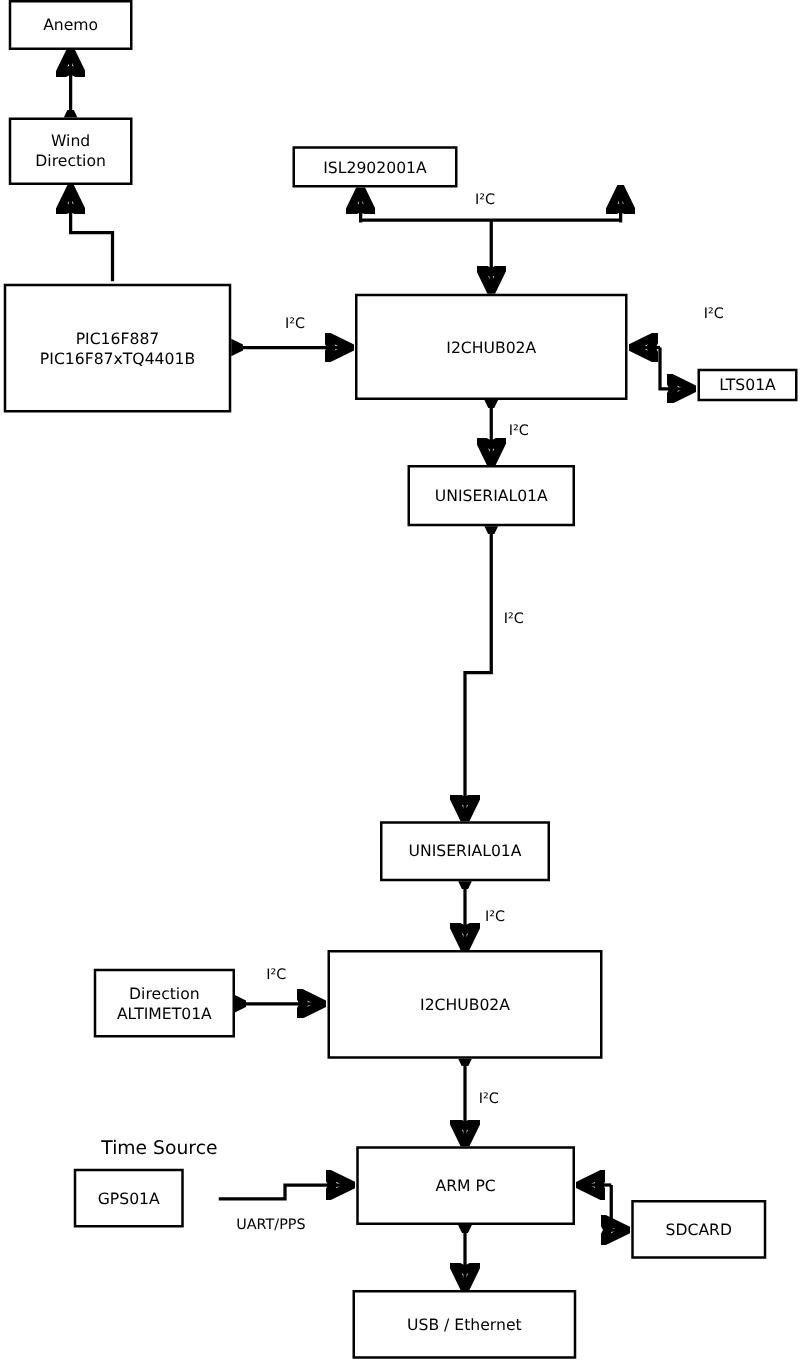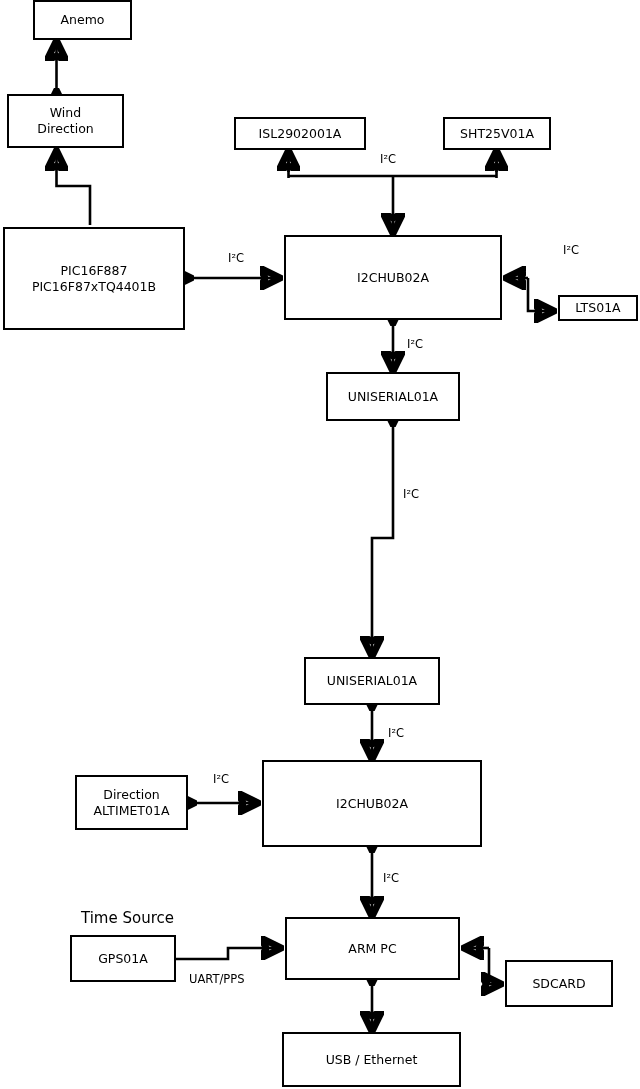--- a/index.html
+++ b/index.html
@@ -52,57 +52,54 @@
     <line x1="372" y1="849" x2="372" y2="915" marker-start="url(#ah)" marker-end="url(#ah)"></line>
 
     <path d="M175,959 L228,959 L228,948 L280,948" marker-end="url(#ah)"></path>
 
     <path d="M489,948 L489,984 L500,984" marker-end="url(#ah)"></path>
     <line x1="489" y1="948" x2="465" y2="948" marker-end="url(#ah)"></line>
 
     <line x1="372" y1="982" x2="372" y2="1030" marker-start="url(#ah)" marker-end="url(#ah)"></line>
   </svg>
 
-  <div class="node" style="left: 7px; top: 0px; width: 99px; height: 40px; margin-left: 26px;">
+  <div class="node" style="left: 7px; top: 0px; width: 99px; height: 40px;">
     <span class="lbl">Anemo</span>
   </div>
-  <div class="node" style="left: 7px; top: 94px; width: 117px; height: 54px;">
+  <div class="node" style="left: 7px; top: 94px; width: 99px; height: 54px;">
     <span class="lbl">Wind
 Direction</span>
   </div>
   <div class="node" style="left: 3px; top: 227px; width: 182px; height: 103px; justify-content: center;">
     <span class="lbl">PIC16F887
 PIC16F87xTQ4401B</span>
   </div>
   <div class="node" style="left: 234px; top: 117px; width: 132px; height: 33px;">
     <span class="lbl">ISL2902001A</span>
-  </div>
-  <div class="node" style="left: 443px; top: 117px; width: 108px; height: 33px;">
-    <span class="lbl">SHT25V01A</span>
   </div>
   <div class="node" style="left: 284px; top: 235px; width: 218px; height: 85px;">
     <span class="lbl">I2CHUB02A</span>
   </div>
   <div class="node" style="left: 558px; top: 295px; width: 80px; height: 26px;">
     <span class="lbl">LTS01A</span>
   </div>
   <div class="node" style="left: 326px; top: 372px; width: 134px; height: 49px;">
     <span class="lbl">UNISERIAL01A</span>
   </div>
   <div class="node" style="left: 304px; top: 657px; width: 136px; height: 48px;">
     <span class="lbl">UNISERIAL01A</span>
   </div>
   <div class="node" style="left: 262px; top: 760px; width: 220px; height: 87px;">
     <span class="lbl">I2CHUB02A</span>
   </div>
   <div class="node" style="left: 75px; top: 775px; width: 113px; height: 55px;">
     <span class="lbl">Direction
 ALTIMET01A</span>
   </div>
-  <div class="node" style="left: 70px; top: 935px; width: 106px; height: 47px;">
+  <div class="node" style="left: 59px; top: 935px; width: 88px; height: 47px;">
     <span class="lbl">GPS01A</span>
   </div>
   <div class="node" style="left: 285px; top: 917px; width: 175px; height: 63px;">
     <span class="lbl">ARM PC</span>
   </div>
   <div class="node" style="left: 282px; top: 1032px; width: 179px; height: 55px;">
     <span class="lbl">USB / Ethernet</span>
   </div>
   <div class="node" style="left: 505px; top: 960px; width: 108px; height: 47px;">
     <span class="lbl">SDCARD</span>

